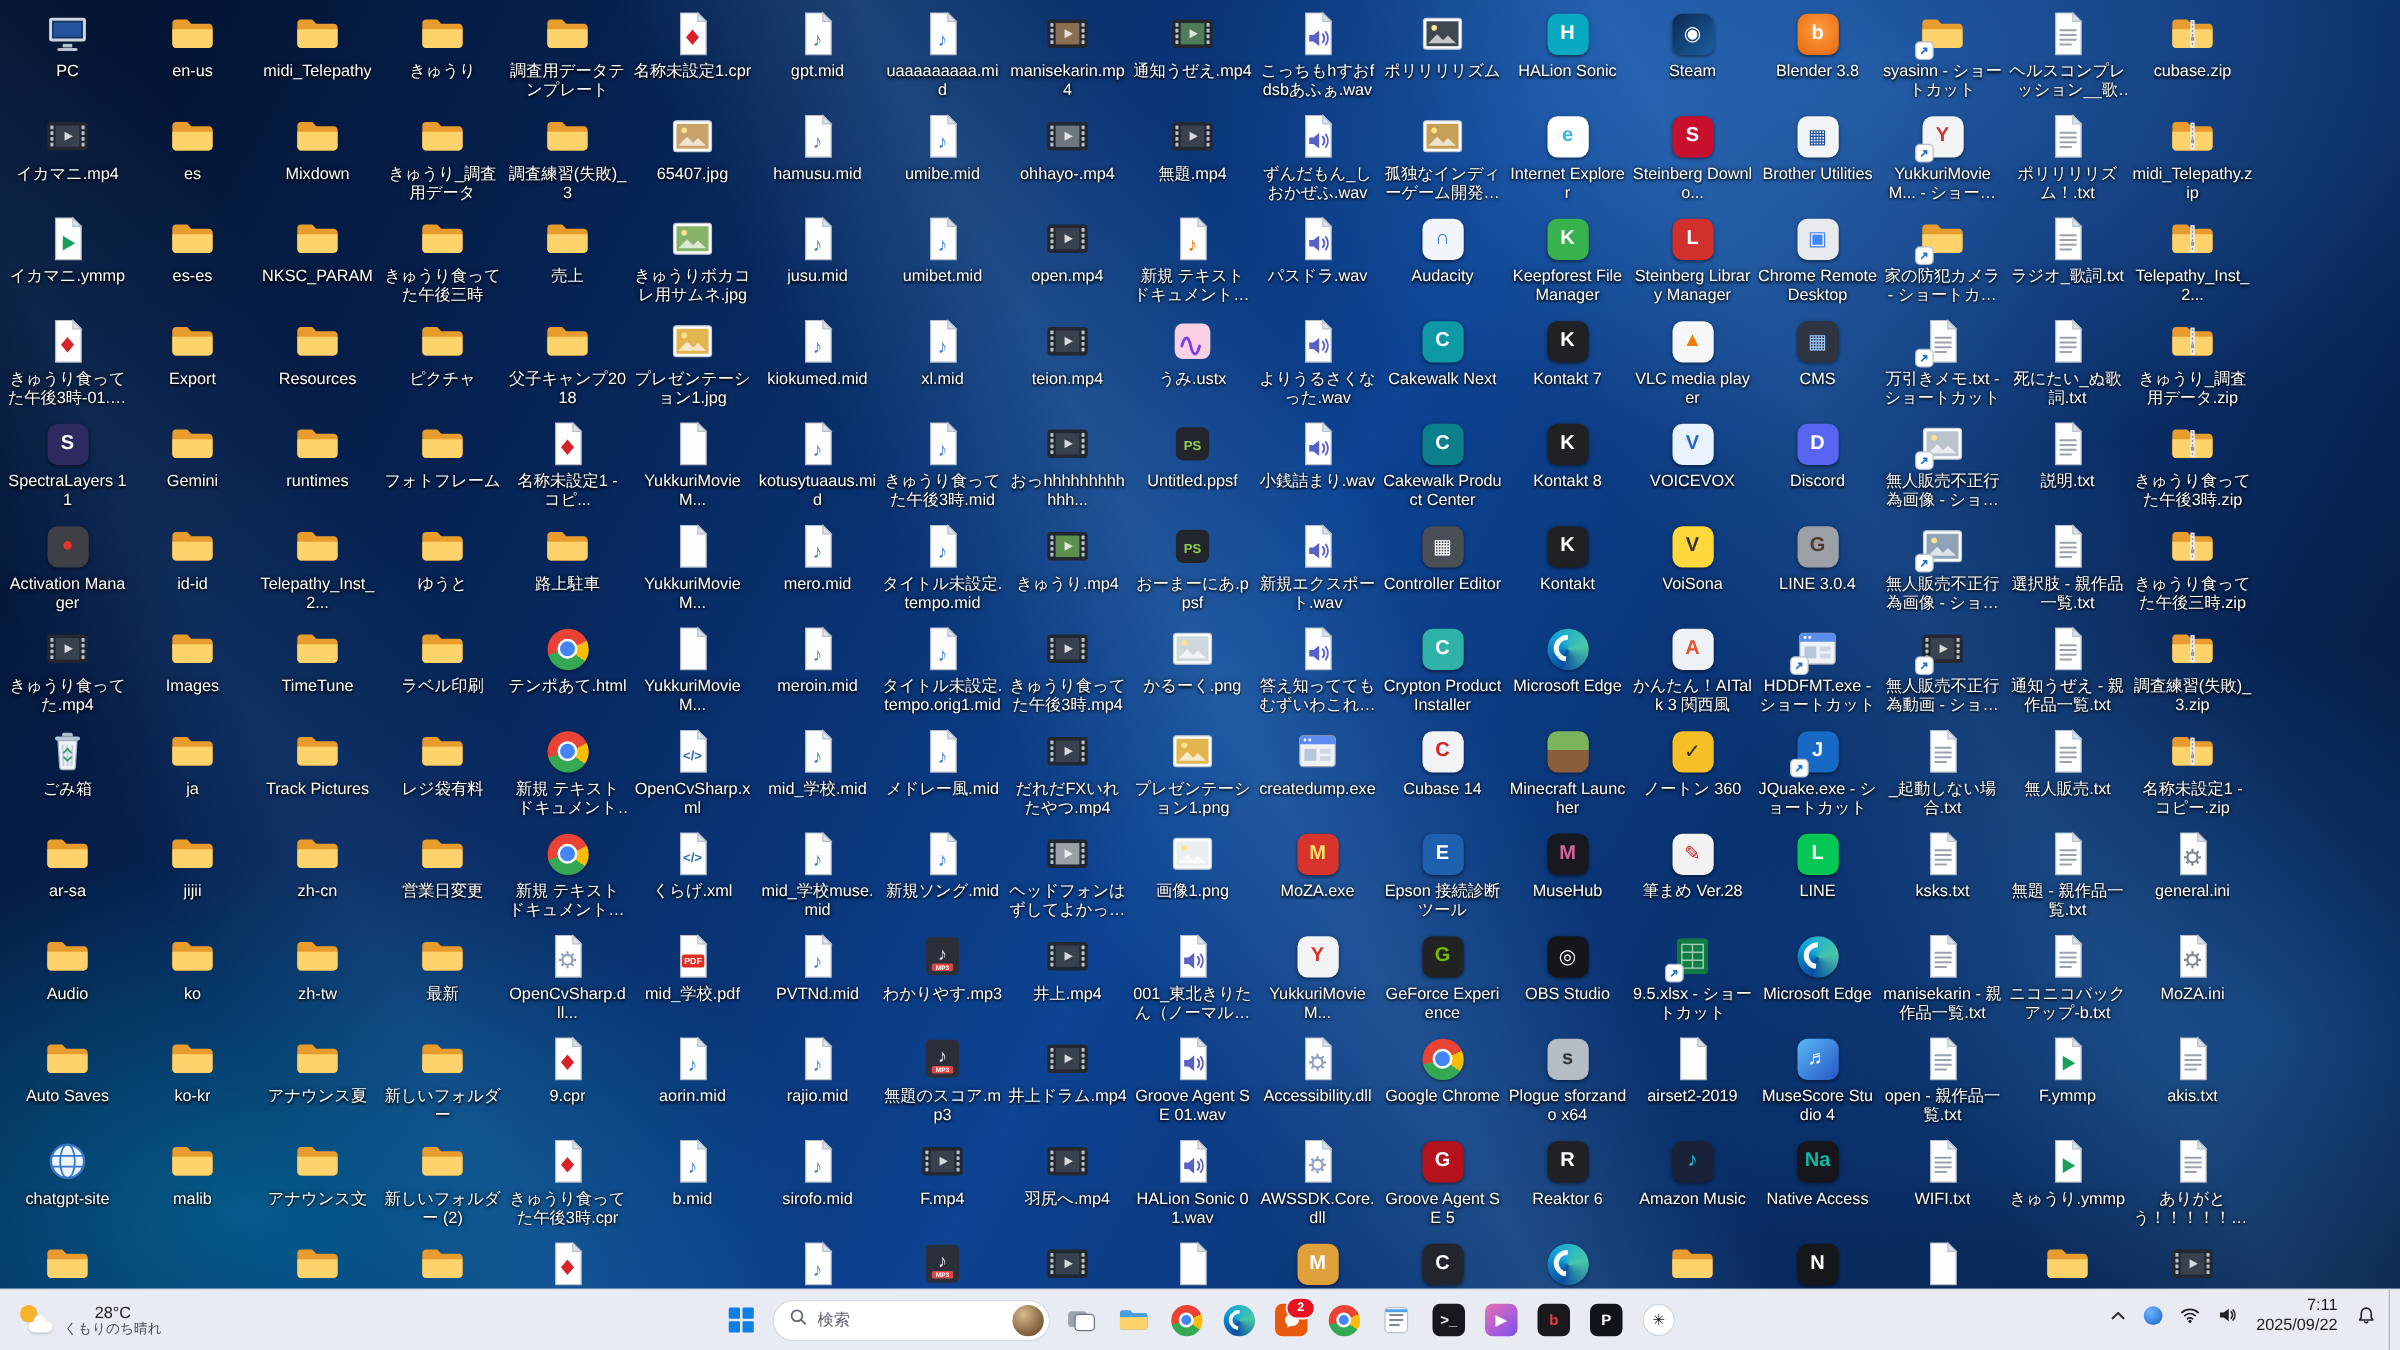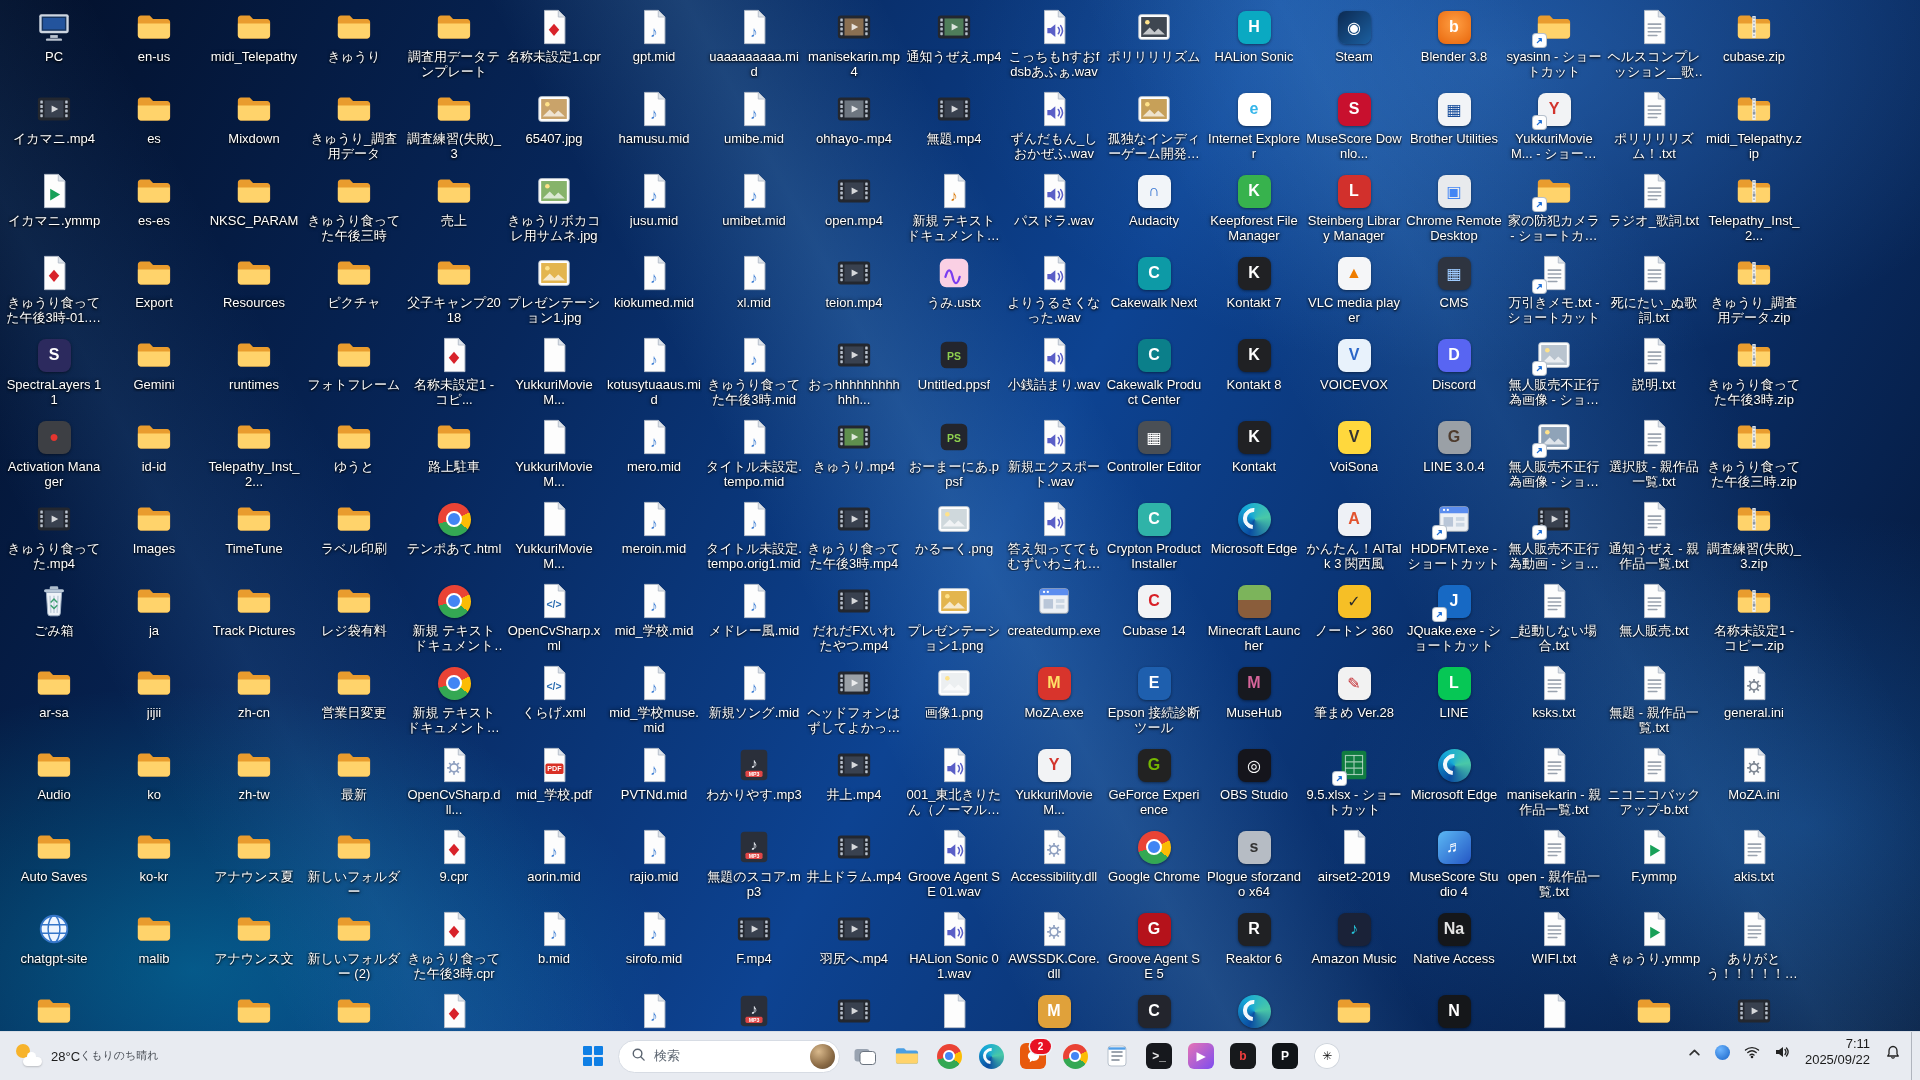--- a/index.html
+++ b/index.html
@@ -44,21 +44,21 @@
 
   
   .taskbar{position:absolute;left:0;right:0;bottom:0;height:48px;background:rgba(240,243,249,.97);
     border-top:1px solid #d8dde5;display:flex;align-items:center;z-index:5;}
   button{border:0;background:transparent;padding:0;margin:0;font:inherit;color:inherit;cursor:default;}
   .weather{position:absolute;left:4px;top:4px;bottom:4px;display:flex;align-items:center;gap:9px;padding:0 10px;border-radius:6px;}
   .wicon{position:relative;width:28px;height:26px;}
   .wicon .sun{position:absolute;left:2px;top:1px;width:14px;height:14px;border-radius:50%;background:#f7b32b;}
   .wicon .cloud{position:absolute;right:0;bottom:3px;width:19px;height:9px;background:#fff;border-radius:9px;box-shadow:0 1px 2px rgba(0,0,0,.2);}
   .wicon .cloud::before{content:"";position:absolute;left:4px;top:-5px;width:9px;height:9px;background:#fff;border-radius:50%;}
-  .wtext{display:flex;flex-direction:row;justify-content:center;}
+  .wtext{display:flex;flex-direction:column;justify-content:center;}
   .wtemp{font-size:13px;color:#1b1b1b;line-height:15px;}
   .wcond{font-size:11px;color:#4a4f57;line-height:13px;}
   .tb-center{position:absolute;left:50%;transform:translateX(-50%);height:100%;display:flex;align-items:center;gap:5px;}
   .tbtn{width:40px;height:40px;border-radius:6px;display:flex;align-items:center;justify-content:center;position:relative;}
   .winlogo{display:grid;grid-template-columns:9px 9px;grid-template-rows:9px 9px;gap:1.6px;}
   .winlogo i{background:#0f7fe5;border-radius:1px;}
   .searchbox{width:222px;height:33px;background:#fff;border:1px solid #d7dce4;border-radius:17px;display:flex;
     align-items:center;gap:8px;padding:0 4px 0 12px;box-sizing:border-box;}
   .stext{font-size:13px;color:#5b6470;flex:1;}
   .savatar{width:25px;height:25px;border-radius:50%;background:radial-gradient(circle at 35% 30%,#d9b98c,#8a6a44 60%,#5a4630);}
@@ -1815,21 +1815,21 @@
           <div class="dcell">
             <div class="dicon">
               <span class="appsq" style="background:linear-gradient(135deg,#0c2a52,#1b5fa0);color:#fff">◉</span>
             </div>
             <div class="dlabel">Steam</div>
           </div>
           <div class="dcell">
             <div class="dicon">
               <span class="appsq" style="background:#c8102e;color:#fff">S</span>
             </div>
-            <div class="dlabel">MuseScore Downlo...</div>
+            <div class="dlabel">Steinberg Downlo...</div>
           </div>
           <div class="dcell">
             <div class="dicon">
               <span class="appsq" style="background:#d2302c;color:#fff">L</span>
             </div>
             <div class="dlabel">Steinberg Library Manager</div>
           </div>
           <div class="dcell">
             <div class="dicon">
               <span class="appsq" style="background:#f5f6f8;color:#ef7d00">▲</span>
@@ -1986,21 +1986,21 @@
             <div class="dlabel">Microsoft Edge</div>
           </div>
           <div class="dcell">
             <div class="dicon">
               <span class="appsq" style="background:linear-gradient(135deg,#5bb8f5,#2456c4);color:#fff">♬</span>
             </div>
             <div class="dlabel">MuseScore Studio 4</div>
           </div>
           <div class="dcell">
             <div class="dicon">
-              <span class="appsq" style="background:#15171a;color:#e5e5e5">Na</span>
+              <span class="appsq" style="background:#15171a;color:#14b8a6">Na</span>
             </div>
             <div class="dlabel">Native Access</div>
           </div>
           <div class="dcell">
             <div class="dicon">
               <span class="appsq" style="background:#15171a;color:#fff">N</span>
             </div>
             <div class="dlabel"></div>
           </div>
         </div>

